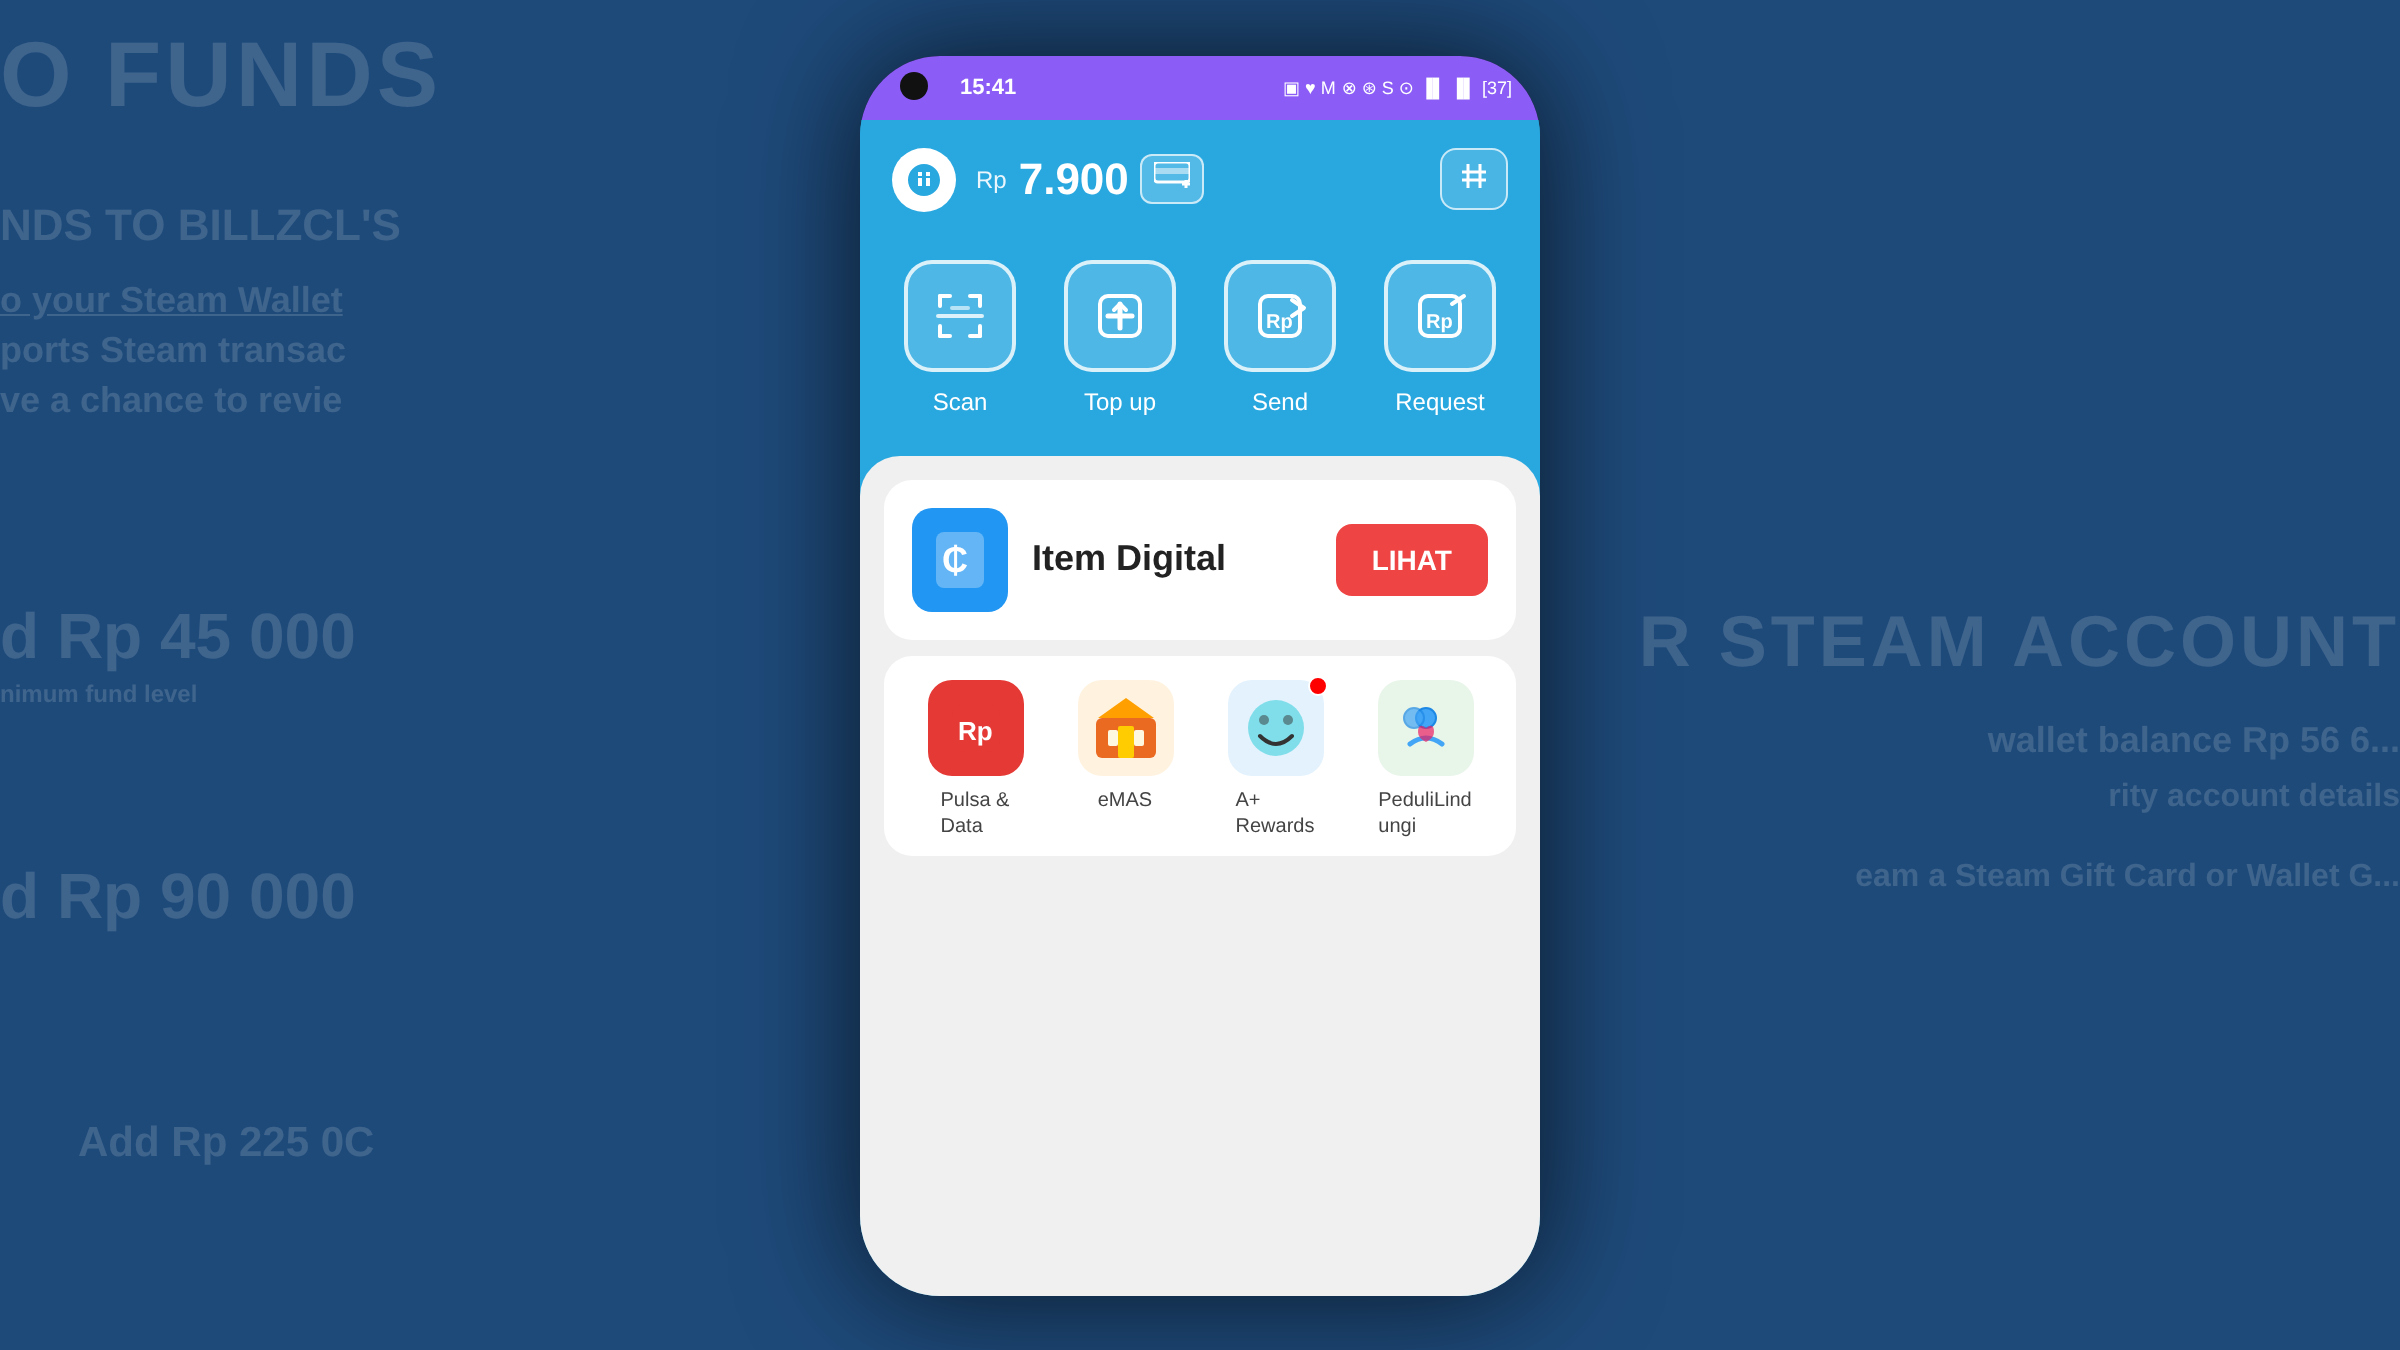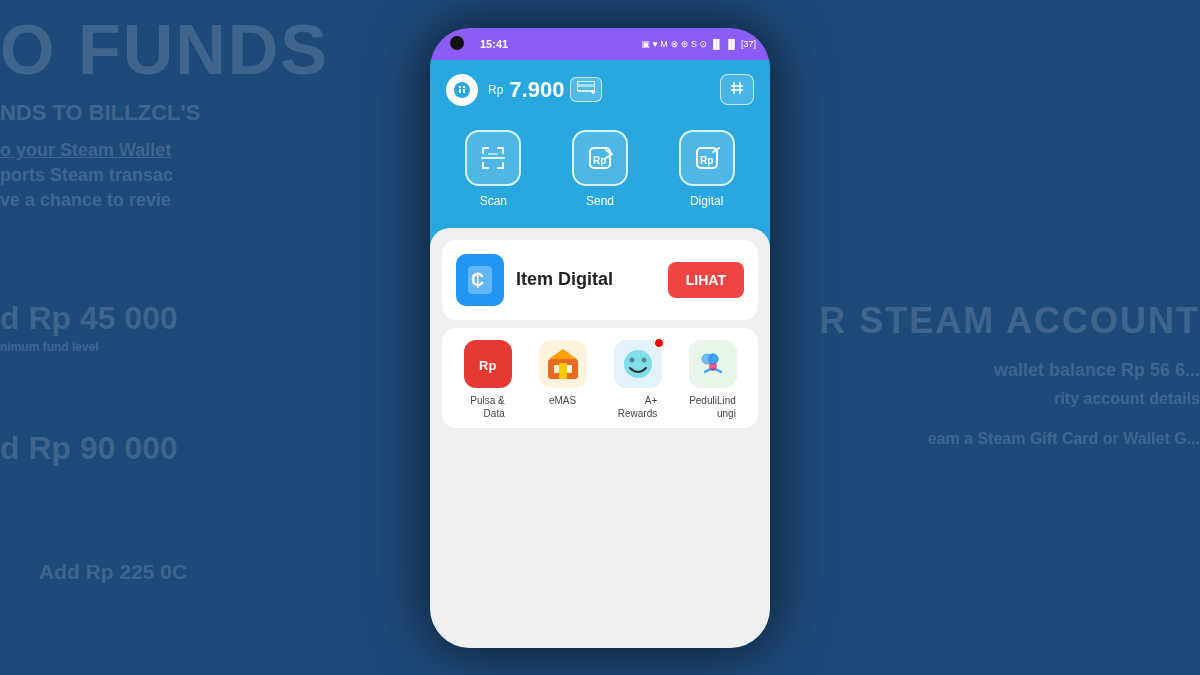--- a/index.html
+++ b/index.html
@@ -25,21 +25,21 @@
     .bg-text {
       position: absolute;
       color: rgba(255,255,255,0.15);
       font-weight: bold;
       z-index: 1;
     }
 
     .bg-text-funds {
       top: 10px;
       left: 0px;
-      font-size: 70px;
+      font-size: 46px;
       letter-spacing: 2px;
     }
     .bg-text-billzcl {
       top: 100px;
       left: 0px;
       font-size: 22px;
     }
     .bg-text-steam1 {
       top: 140px;
       left: 0px;
@@ -360,21 +360,21 @@
       background: #e3f2fd;
     }
 
     .service-icon-peduli {
       background: #e8f5e9;
     }
 
     .service-label {
       font-size: 10px;
       color: #444;
-      text-align: right;
+      text-align: left;
       line-height: 1.3;
     }
 
     .notification-dot {
       position: absolute;
       top: -2px;
       right: -2px;
       width: 10px;
       height: 10px;
       background: red;
@@ -458,41 +458,52 @@
             <rect x="3" y="18" width="2" height="7" rx="1" fill="white"></rect>
             <rect x="18" y="23" width="7" height="2" rx="1" fill="white"></rect>
             <rect x="23" y="18" width="2" height="7" rx="1" fill="white"></rect>
             <rect x="2" y="13" width="24" height="2" rx="1" fill="white" opacity="0.8"></rect>
             <rect x="9" y="9" width="10" height="2" rx="1" fill="white" opacity="0.6"></rect>
           </svg>
         </div>
         <span class="action-label">Scan</span>
       </div>
 
+      <div class="action-item">
+        <div class="action-icon">
+          <svg width="28" height="28" viewBox="0 0 28 28" fill="none">
+            <rect x="4" y="4" width="20" height="20" rx="4" stroke="white" stroke-width="2" fill="none"></rect>
+            <line x1="14" y1="8" x2="14" y2="20" stroke="white" stroke-width="2.5" stroke-linecap="round"></line>
+            <line x1="8" y1="14" x2="20" y2="14" stroke="white" stroke-width="2.5" stroke-linecap="round"></line>
+            <path d="M11 11 L14 8 L17 11" stroke="white" stroke-width="2" fill="none" stroke-linecap="round" stroke-linejoin="round"></path>
+          </svg>
+        </div>
+        <span class="action-label">Top up</span>
+      </div>
 
       <div class="action-item">
         <div class="action-icon">
           <svg width="28" height="28" viewBox="0 0 28 28" fill="none">
             <rect x="4" y="4" width="20" height="20" rx="4" stroke="white" stroke-width="2" fill="none"></rect>
             <text x="7" y="20" font-size="10" fill="white" font-weight="bold">Rp</text>
             <path d="M20 6 L26 10 L20 14" stroke="white" stroke-width="2" fill="none" stroke-linecap="round" stroke-linejoin="round"></path>
           </svg>
         </div>
         <span class="action-label">Send</span>
       </div>
 
       <div class="action-item">
         <div class="action-icon">
           <svg width="28" height="28" viewBox="0 0 28 28" fill="none">
             <rect x="4" y="4" width="20" height="20" rx="4" stroke="white" stroke-width="2" fill="none"></rect>
             <text x="7" y="20" font-size="10" fill="white" font-weight="bold">Rp</text>
             <path d="M20 8 L26 4" stroke="white" stroke-width="2" fill="none" stroke-linecap="round"></path>
           </svg>
         </div>
-        <span class="action-label">Digital</span>
+        <span class="action-label">Request</span>
       </div>
     </div>
 
     <div class="content-area">
 
       <div class="item-digital-banner">
         <div class="digital-icon">
           <svg width="28" height="32" viewBox="0 0 28 32" fill="none">
             <rect x="2" y="2" width="24" height="28" rx="4" fill="white" opacity="0.3"></rect>
             <text x="5" y="22" font-size="18" fill="white" font-weight="bold">₵</text>

